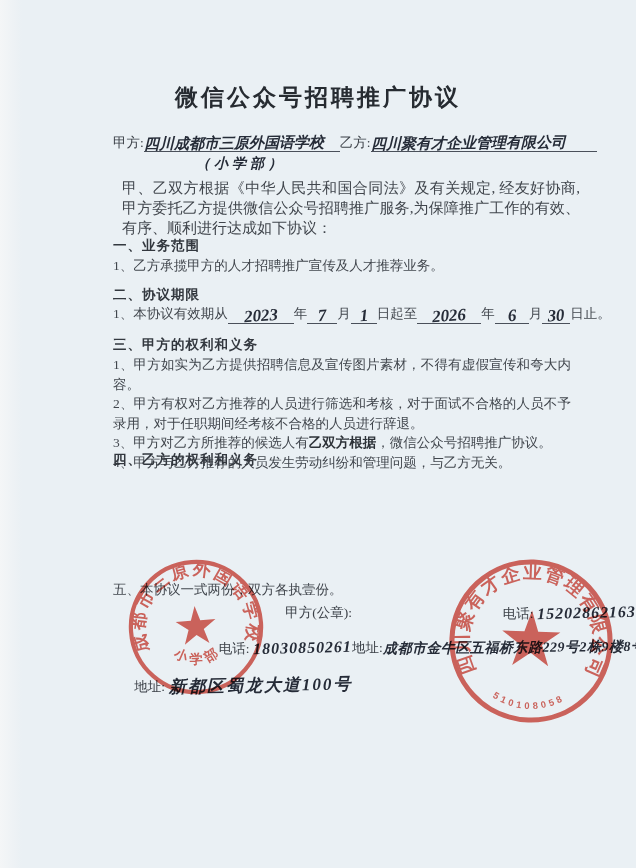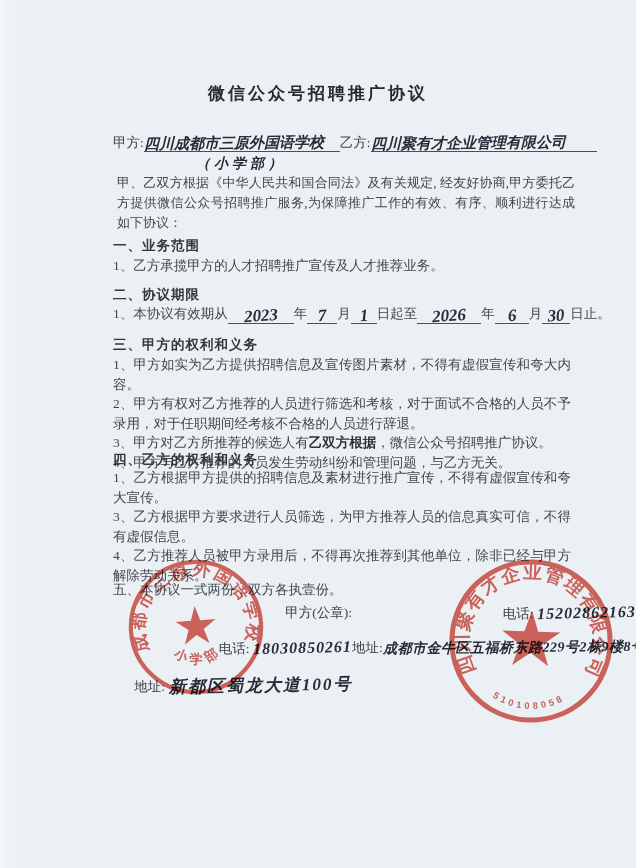--- a/index.html
+++ b/index.html
@@ -12,21 +12,21 @@
     font-family:"Liberation Serif", serif;
     color:#41464d;
   }
   .scan-edge {
     position:absolute; left:0; top:0; bottom:0; width:22px;
     background:linear-gradient(90deg,#f4f6f7 0%,#eef2f5 60%,#eaf0f4 100%);
   }
   .title {
     position:absolute; top:82px; left:0; right:0;
     margin:0; text-align:center;
-    font-size:17px; font-weight:bold; letter-spacing:3px;
+    font-size:23px; font-weight:bold; letter-spacing:3px;
     color:#262b31;
   }
   .party-line {
     position:absolute; top:134px; left:113px; right:20px;
     font-size:13.5px; white-space:nowrap;
   }
   .lbl { color:#3c4148; }
   .pblank {
     display:inline-block; vertical-align:bottom;
     border-bottom:1.2px solid #4a505a; height:17px;
@@ -37,21 +37,21 @@
     font-style:italic; font-weight:600; color:#262c38;
     font-family:"Liberation Serif", cursive, serif;
   }
   .name { font-size:15px; white-space:nowrap; display:inline-block; transform:rotate(-0.6deg); }
   .party-note {
     position:absolute; top:155px; left:196px;
     font-size:14px; letter-spacing:4px;
   }
   .intro {
     position:absolute; top:169px; left:113px; width:458px;
-    margin:4px; font-size:13px; line-height:20px; text-align:justify;
+    margin:9px; font-size:15px; line-height:20px; text-align:justify;
   }
   .sec-head {
     position:absolute; left:113px; margin:0;
     font-size:13.5px; font-weight:bold; color:#33383f; letter-spacing:1px;
   }
   .block {
     position:absolute; left:113px; width:458px;
     font-size:13.5px; line-height:19.5px; text-align:justify;
   }
   .block p { margin:0; }
@@ -109,25 +109,20 @@
 
   <h2 class="sec-head" style="top:336px">三、甲方的权利和义务</h2>
   <div class="block" style="top:355px">
     <p>1、甲方如实为乙方提供招聘信息及宣传图片素材，不得有虚假宣传和夸大内容。</p>
     <p>2、甲方有权对乙方推荐的人员进行筛选和考核，对于面试不合格的人员不予录用，对于任职期间经考核不合格的人员进行辞退。</p>
     <p><span>3、甲方对乙方所推荐的候选人有</span><b>乙双方根据</b><span>，微信公众号招聘推广协议。</span></p>
     <p>4、甲方与乙方推荐的人员发生劳动纠纷和管理问题，与乙方无关。</p>
   </div>
 
   <h2 class="sec-head" style="top:451px">四、乙方的权利和义务</h2>
-  <div class="block" style="top:468px">
-    <p>1、乙方根据甲方提供的招聘信息及素材进行推广宣传，不得有虚假宣传和夸大宣传。</p>
-    <p>3、乙方根据甲方要求进行人员筛选，为甲方推荐人员的信息真实可信，不得有虚假信息。</p>
-    <p>4、乙方推荐人员被甲方录用后，不得再次推荐到其他单位，除非已经与甲方解除劳动关系。</p>
-  </div>
 
   <div class="block" style="top:580px">五、本协议一式两份，双方各执壹份。</div>
 
   <div class="sig">
     <div class="col a">
       <div class="row"><span class="lbl">甲方(公章):</span></div>
       <div class="row"><span class="lbl">电话:</span> <span class="hw phone">18030850261</span></div>
       <div class="row"><span class="lbl">地址:</span> <span class="hw addr-a">新都区蜀龙大道100号</span></div>
     </div>
     <div class="col b">

